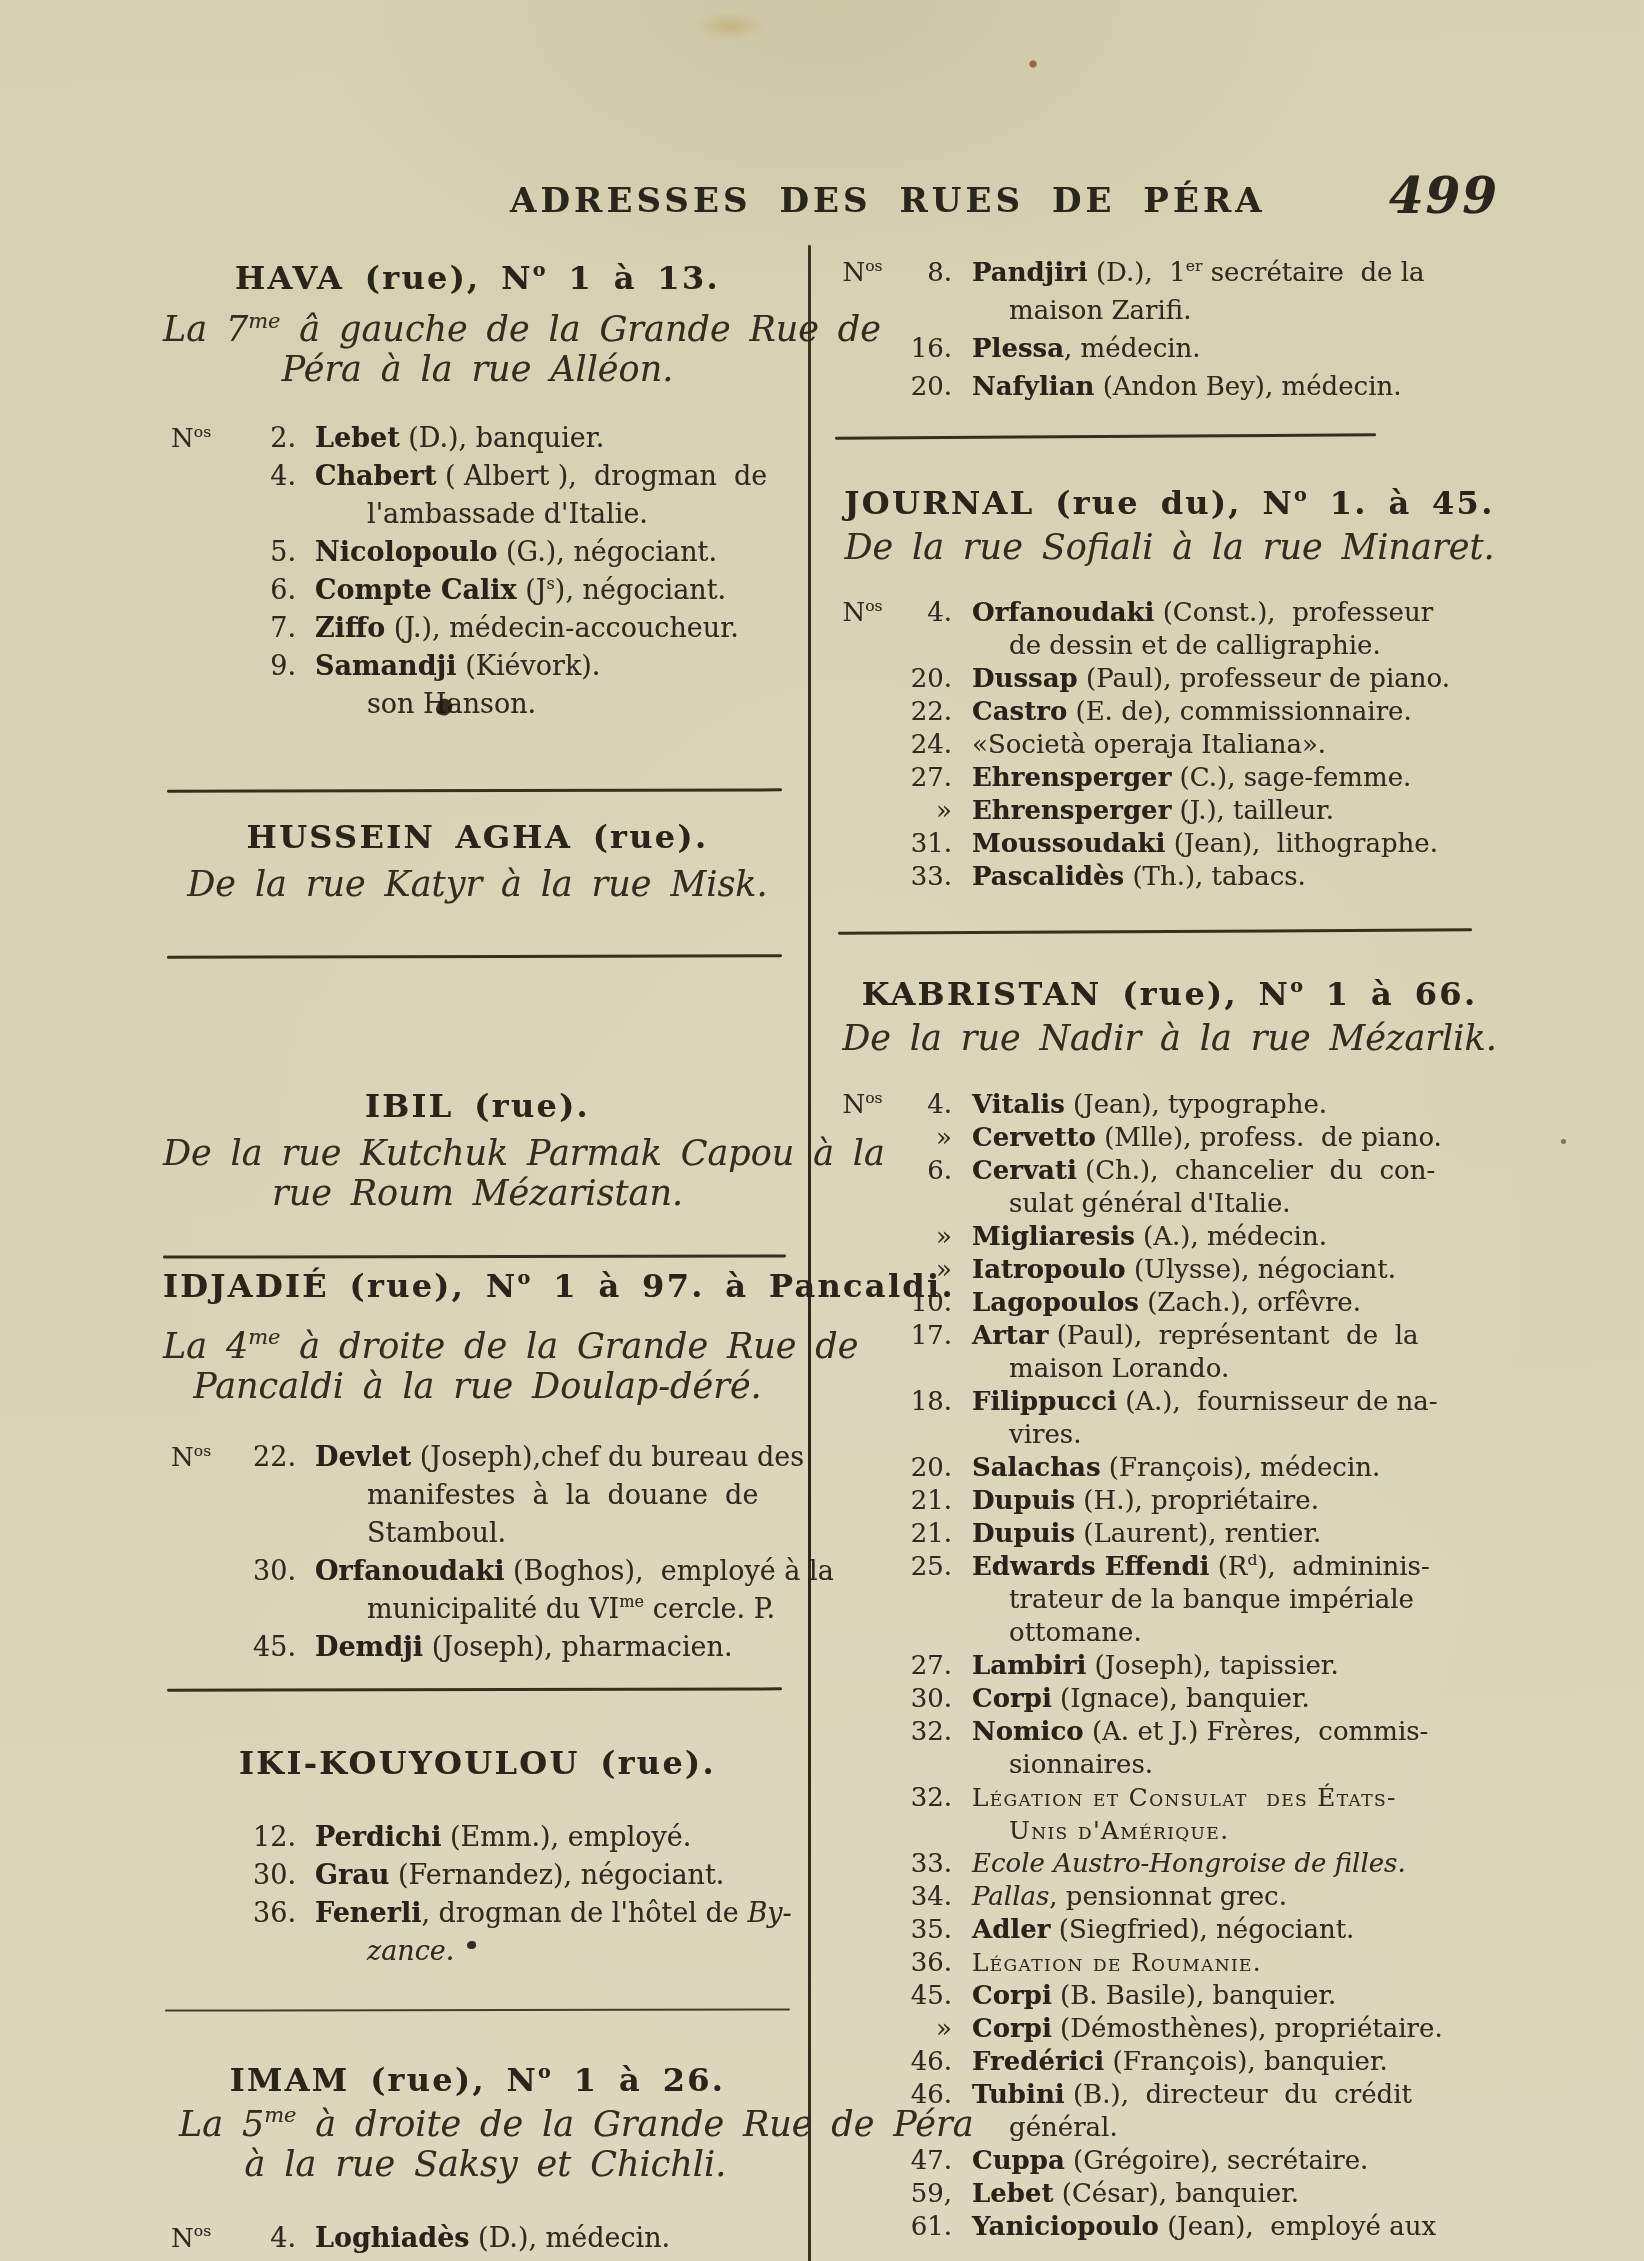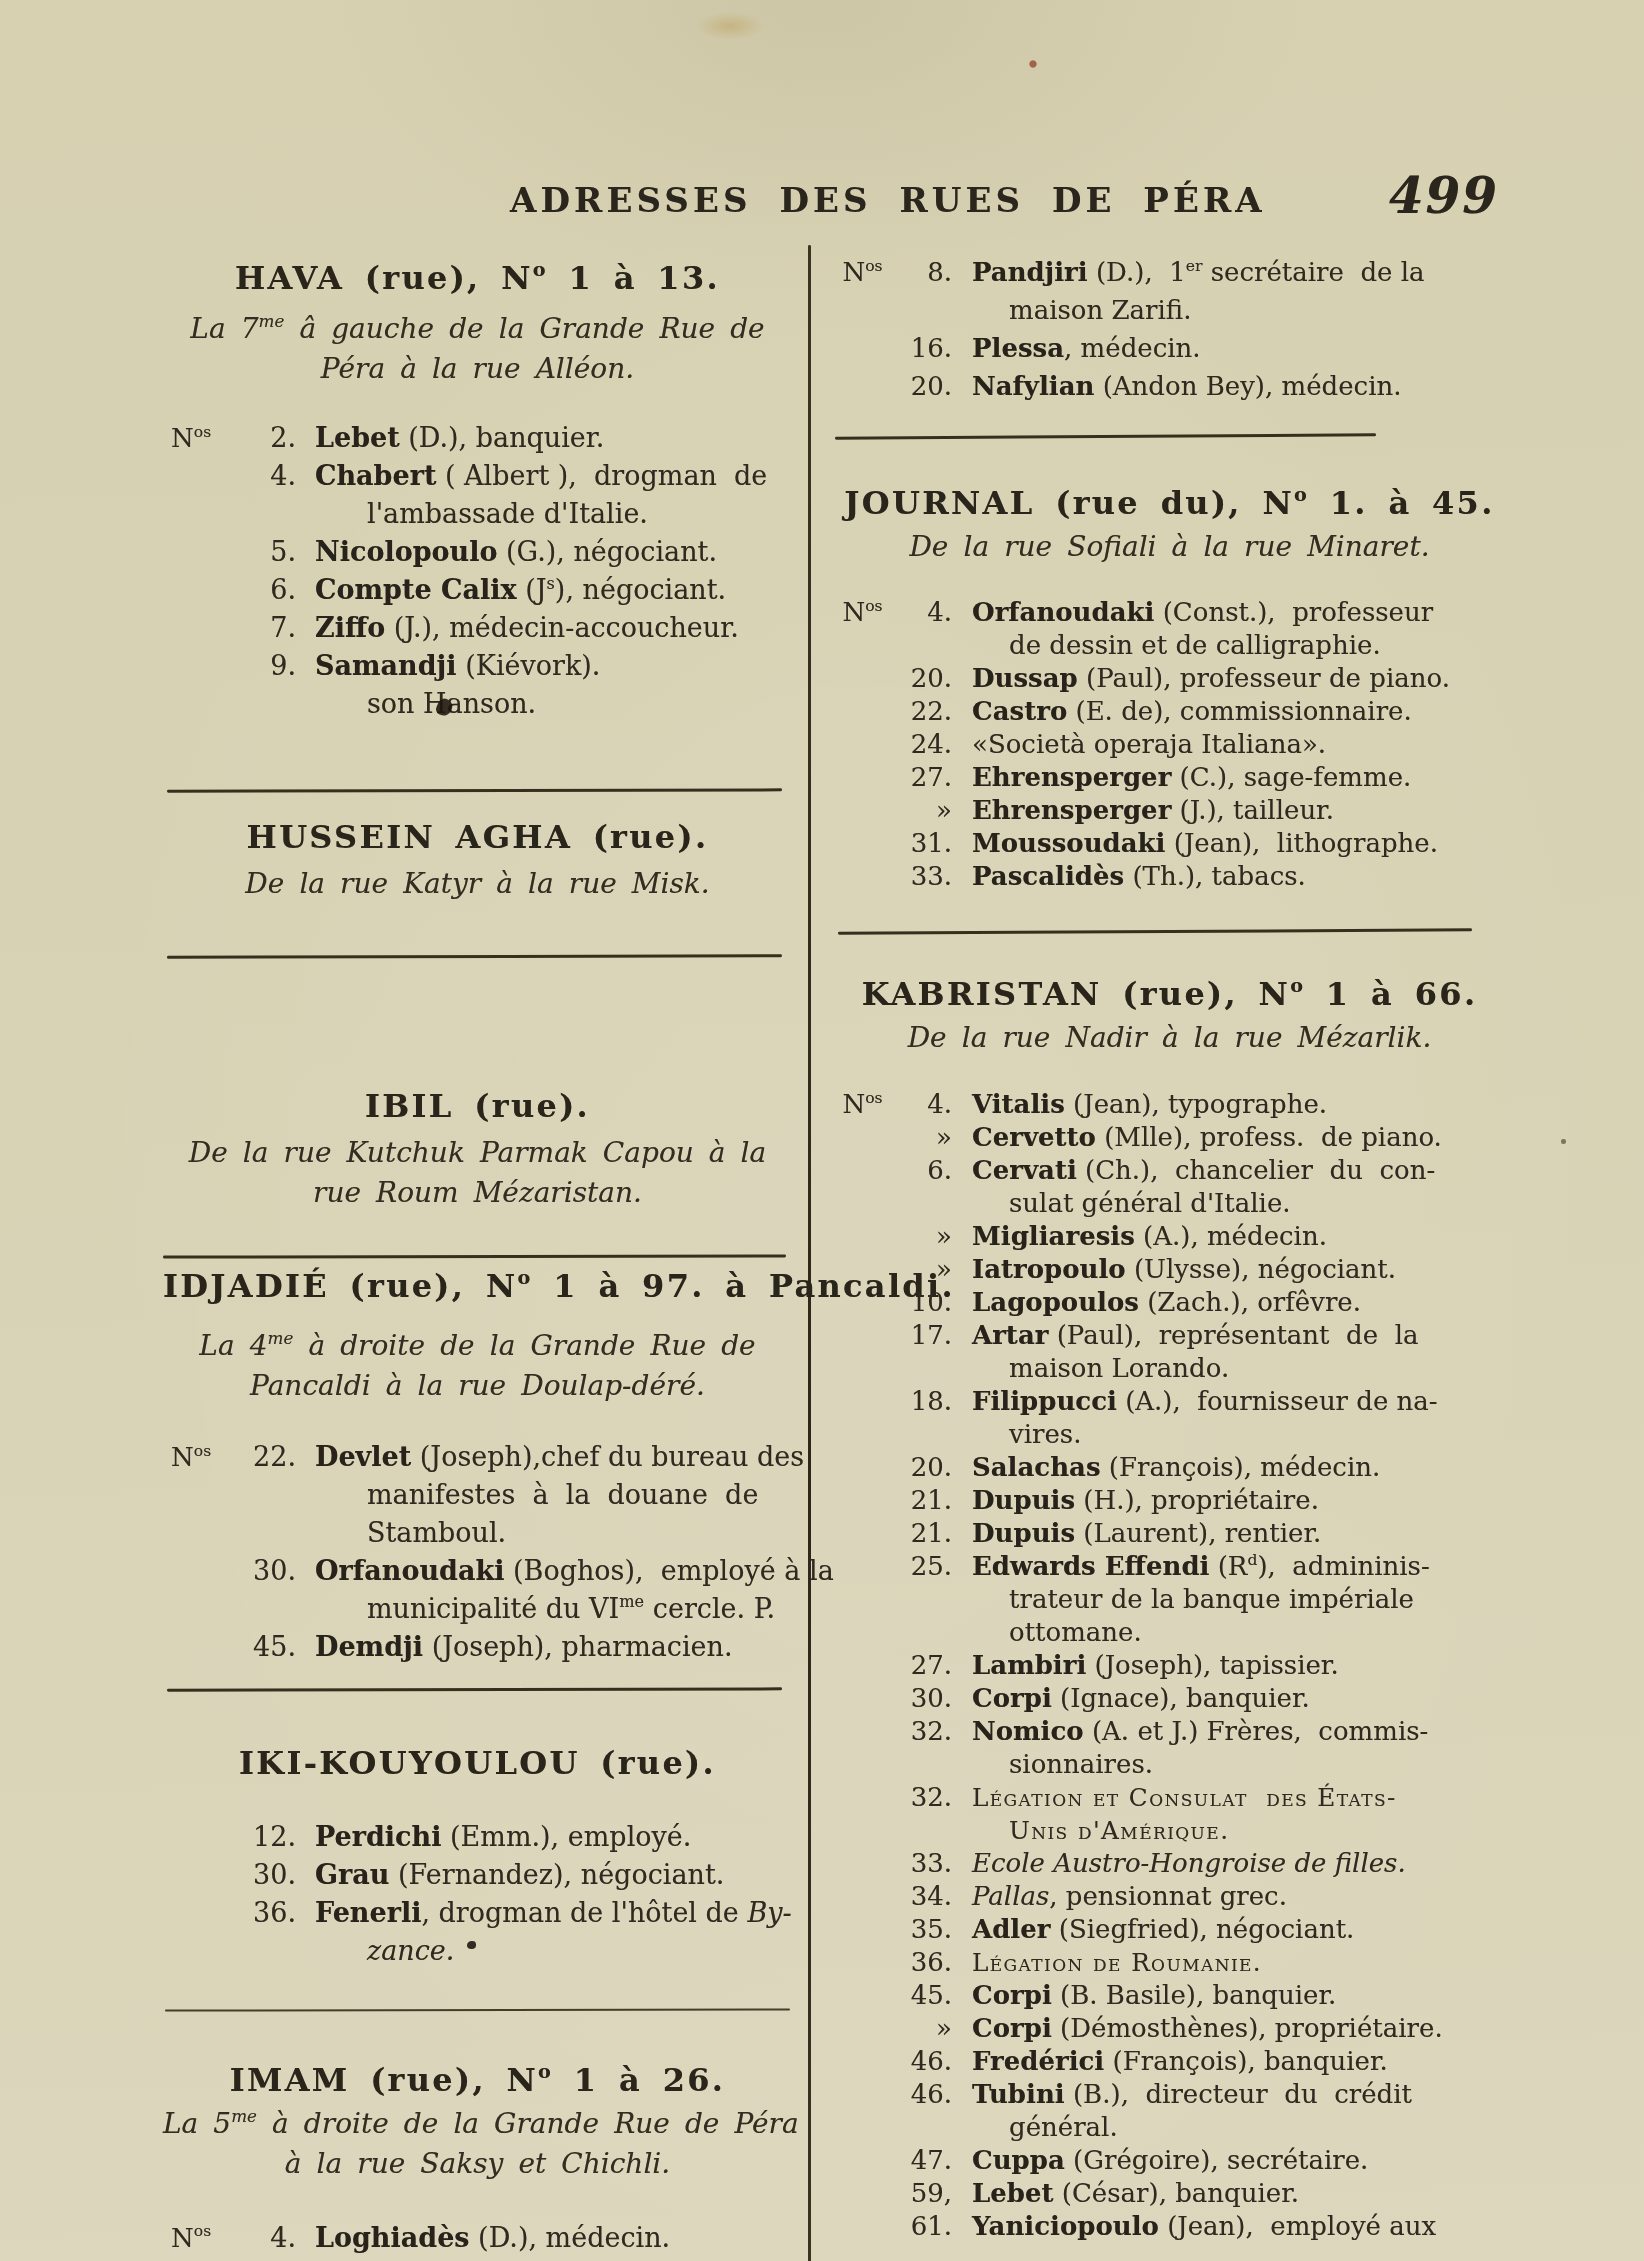--- a/index.html
+++ b/index.html
@@ -39,21 +39,21 @@
     background:linear-gradient(#3a3423,#2c2718 60%,#3a3423);
     border-radius:1.4px;
   }
   
   .section{position:absolute;left:0;width:100%;}
   .sec-head{
     font-size:32px;font-weight:bold;text-align:center;line-height:36px;
     letter-spacing:2.3px;word-spacing:7.2px;color:#2a251b;white-space:nowrap;
   }
   .sec-sub{
-    font-style:italic;font-size:28px;line-height:40px;text-align:center;
+    font-style:italic;font-size:35px;line-height:40px;text-align:center;
     word-spacing:0.22em;color:#332d21;
   }
   .sec-sub .sub-line{white-space:nowrap;}
   .entries{position:relative;}
   .entry{position:relative;}
   .entry-line{position:relative;font-size:27px;line-height:38px;white-space:nowrap;}
   .col-right .entry-line{font-size:26px;line-height:33px;}
   #sec-pandjiri-cont .entry-line{line-height:38px;}
   .nos{position:absolute;font-size:26px;}
   .col-left .nos{left:8.1px;}
@@ -70,21 +70,21 @@
   .sc{font-variant:small-caps;letter-spacing:1.4px;font-size:95%;}
   sup{font-size:60%;position:relative;top:-0.05em;vertical-align:super;line-height:0;}
   
   #sec-hava{top:6.8px;}        #sec-hava .entries{margin-top:30px;}
   #sec-hava .sec-sub{margin-top:13.6px;}
   #sec-hussein-agha{top:566px;} #sec-hussein-agha .sec-sub{margin-top:9px;}
   #sec-ibil{top:791px;margin-top:44px;}      #sec-ibil .sec-sub{margin-top:9px;}
   #sec-idjadie{top:1015px;}   #sec-idjadie .sec-sub{margin-top:22px;}
   #sec-idjadie .entries{margin-top:32px;}
   #sec-iki-kouyoulou{top:1492px;} #sec-iki-kouyoulou .entries{margin-top:37px;}
-  #sec-imam{top:1809px;}      #sec-imam .sec-sub{margin-top:5.9px;}
+  #sec-imam{top:1809px;}      #sec-imam .sec-sub{margin-top:5.9px;margin-left:16px;}
   #sec-imam .entries{margin-top:35px;}
   #sec-pandjiri-cont{top:9px;}
   #sec-journal{top:241px;}    #sec-journal .sec-sub{margin-top:6.3px;}
   #sec-journal .entries{margin-top:29px;}
   #sec-kabristan{top:732px;} #sec-kabristan .sec-sub{margin-top:6.3px;}
   #sec-kabristan .entries{margin-top:30px;}
   
   .rule{position:absolute;background:#35301d;border-radius:1.4px;}
   .rule.thick{height:3.2px;}
   .rule.thin{height:1.8px;background:#443e28;}

